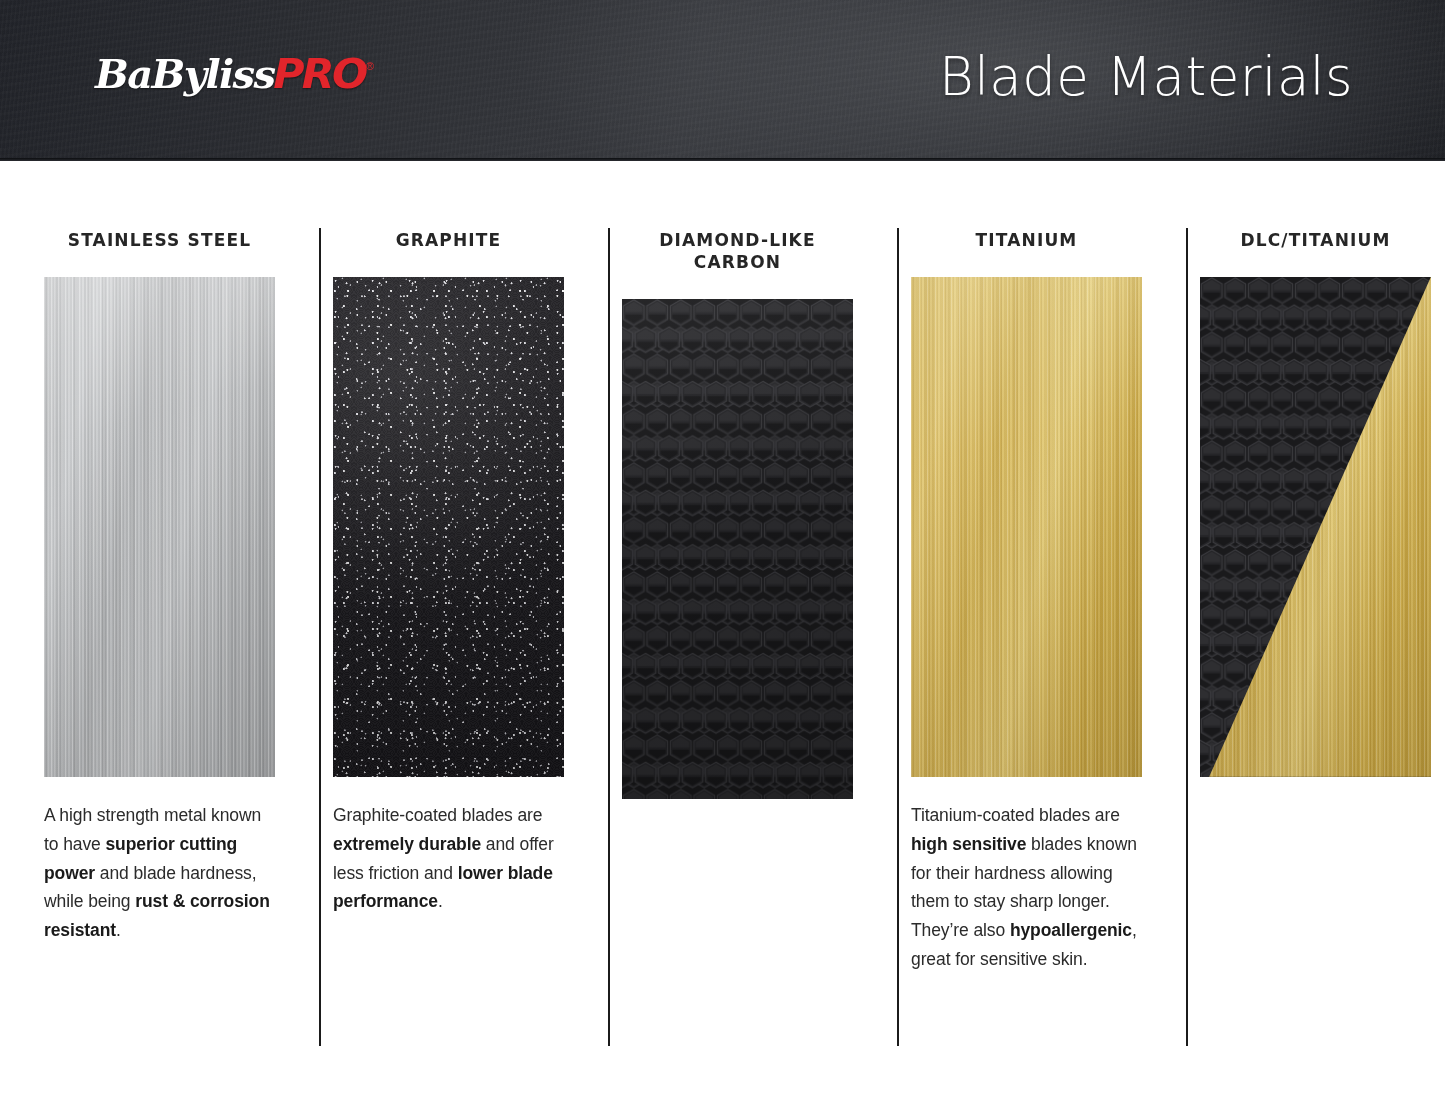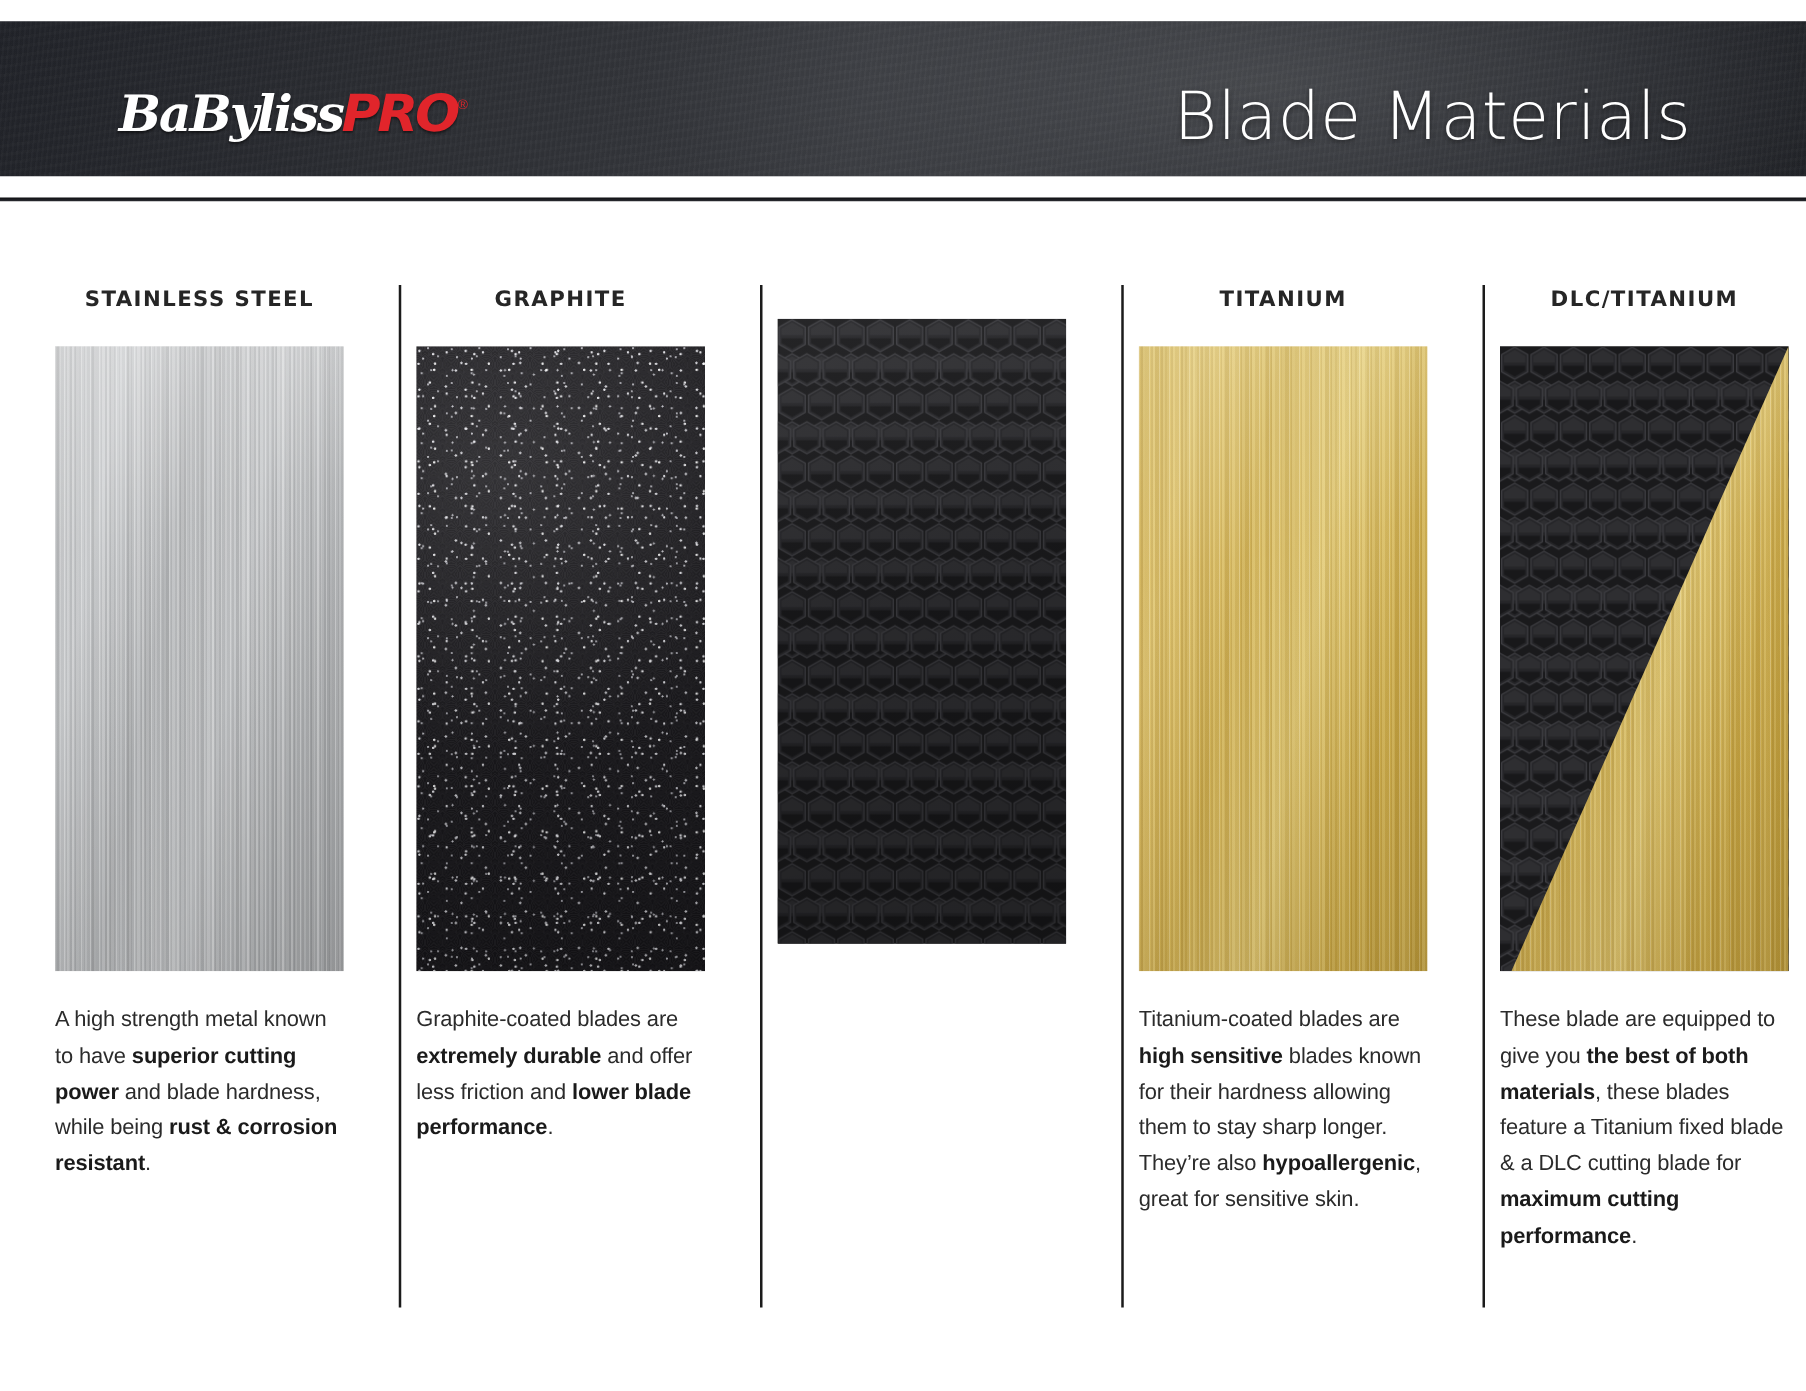--- a/index.html
+++ b/index.html
@@ -11,23 +11,23 @@
     width: 1445px;
     height: 1113px;
     font-family: "Liberation Sans", sans-serif;
     overflow: hidden;
     position: relative;
   }
 
   
   .header-bar {
     position: absolute;
-    left: 0; top: 17px;
+    left: 0; top: 0;
     width: 1445px;
-    height: 124px;
+    height: 160px;
     background:
       radial-gradient(ellipse 900px 300px at 70% 40%, rgba(90,92,96,0.55) 0%, rgba(50,51,55,0.15) 55%, rgba(0,0,0,0) 75%),
       linear-gradient(103deg, #22242a 0%, #2c2e33 22%, #3a3c41 48%, #303237 72%, #1e2025 100%);
     overflow: hidden;
   }
   .header-bar::after {
     content: "";
     position: absolute;
     inset: 0;
     background:
@@ -300,20 +300,24 @@
     <div class="divider"></div>
     <div class="col-header">GRAPHITE</div>
     <div class="swatch-wrap">
       <div class="swatch mat-graphite"></div>
     </div>
     <div class="col-body">Graphite-coated blades are <b>extremely durable</b> and offer less friction and <b>lower blade performance</b>.</div>
   </div>
 
   <div class="column">
     <div class="divider"></div>
+    <div class="col-header">
+        <div>DIAMOND-LIKE</div>
+        <div>CARBON</div>
+      </div>
     <div class="swatch-wrap">
       <div class="swatch mat-dlc">
         <svg class="hexgrid" viewBox="0 0 231 500" preserveAspectRatio="none">
           <defs>
             <pattern id="hexA" width="23.5" height="27.2" patternUnits="userSpaceOnUse">
               <g>
                 <path d="M11.75 0.8 L22.2 6.8 L22.2 20.4 L11.75 26.4 L1.3 20.4 L1.3 6.8 Z" fill="#252528" stroke="#3b3b3f" stroke-width="1.1"></path>
                 <path d="M11.75 3 L20.2 7.9 L20.2 13 L3.3 13 L3.3 7.9 Z" fill="rgba(255,255,255,0.045)"></path>
                 <path d="M11.75 24.2 L20.2 19.3 L20.2 15.5 L3.3 15.5 L3.3 19.3 Z" fill="rgba(0,0,0,0.35)"></path>
               </g>
@@ -353,16 +357,15 @@
     <div class="col-header">DLC/TITANIUM</div>
     <div class="swatch-wrap">
       <div class="swatch mat-split">
         <svg class="hexgrid" viewBox="0 0 231 500" preserveAspectRatio="none">
           <rect width="231" height="500" fill="#1a1a1c"></rect>
           <rect width="231" height="500" fill="url(#hexB)"></rect>
         </svg>
         <div class="split-gold mat-titanium"></div>
       </div>
     </div>
-    <div class="col-body">These blade are equipped to give you <b>the best of both materials</b>, these blades feature a Titanium fixed blade &amp; a DLC cutting blade for <b>maximum cutting performance</b>.</div>
   </div>
 
 </div>
 
 </body></html>

